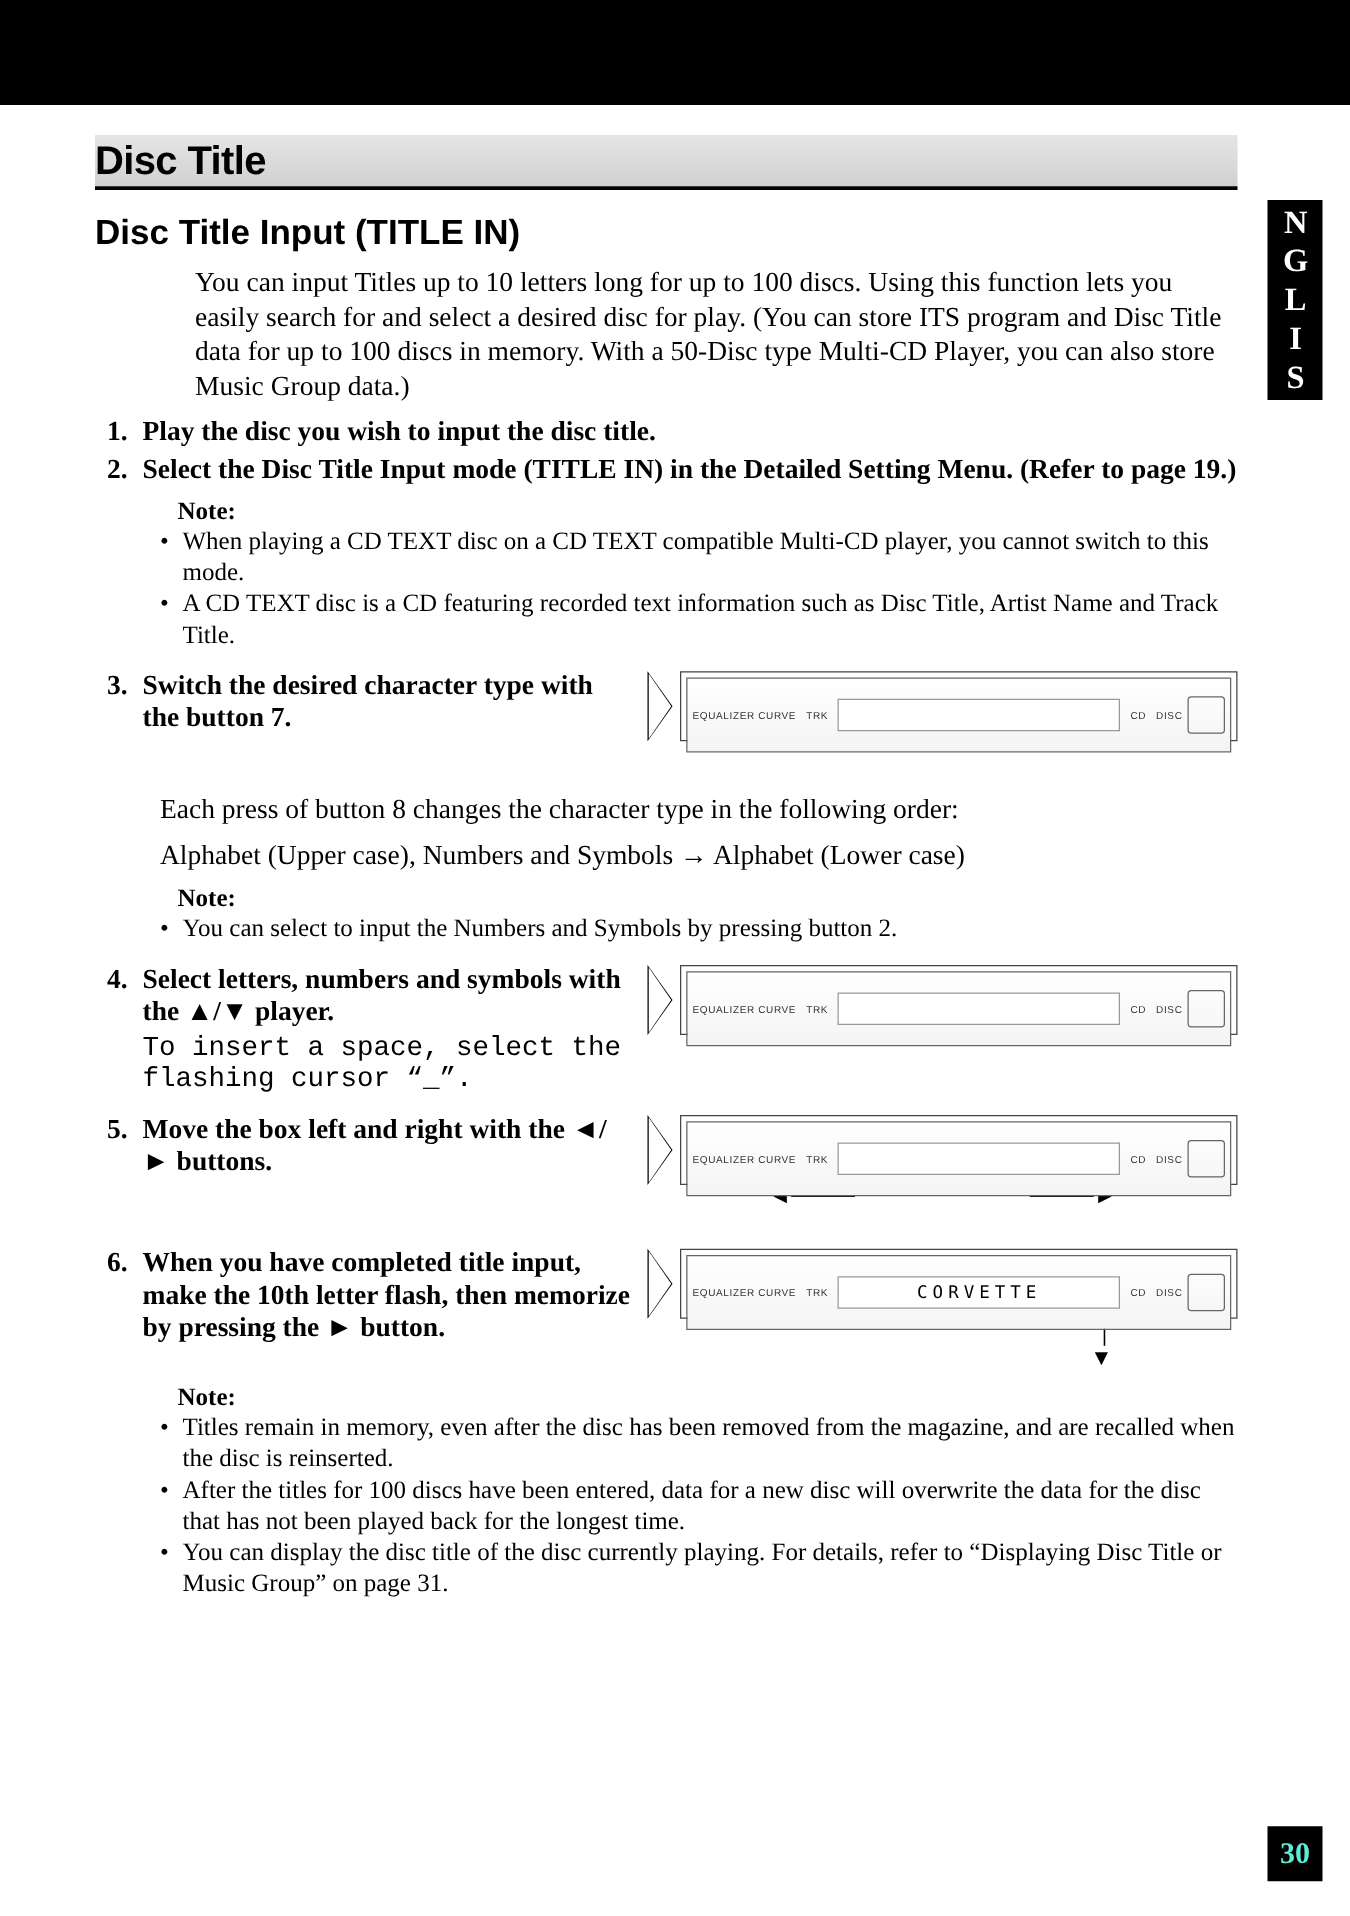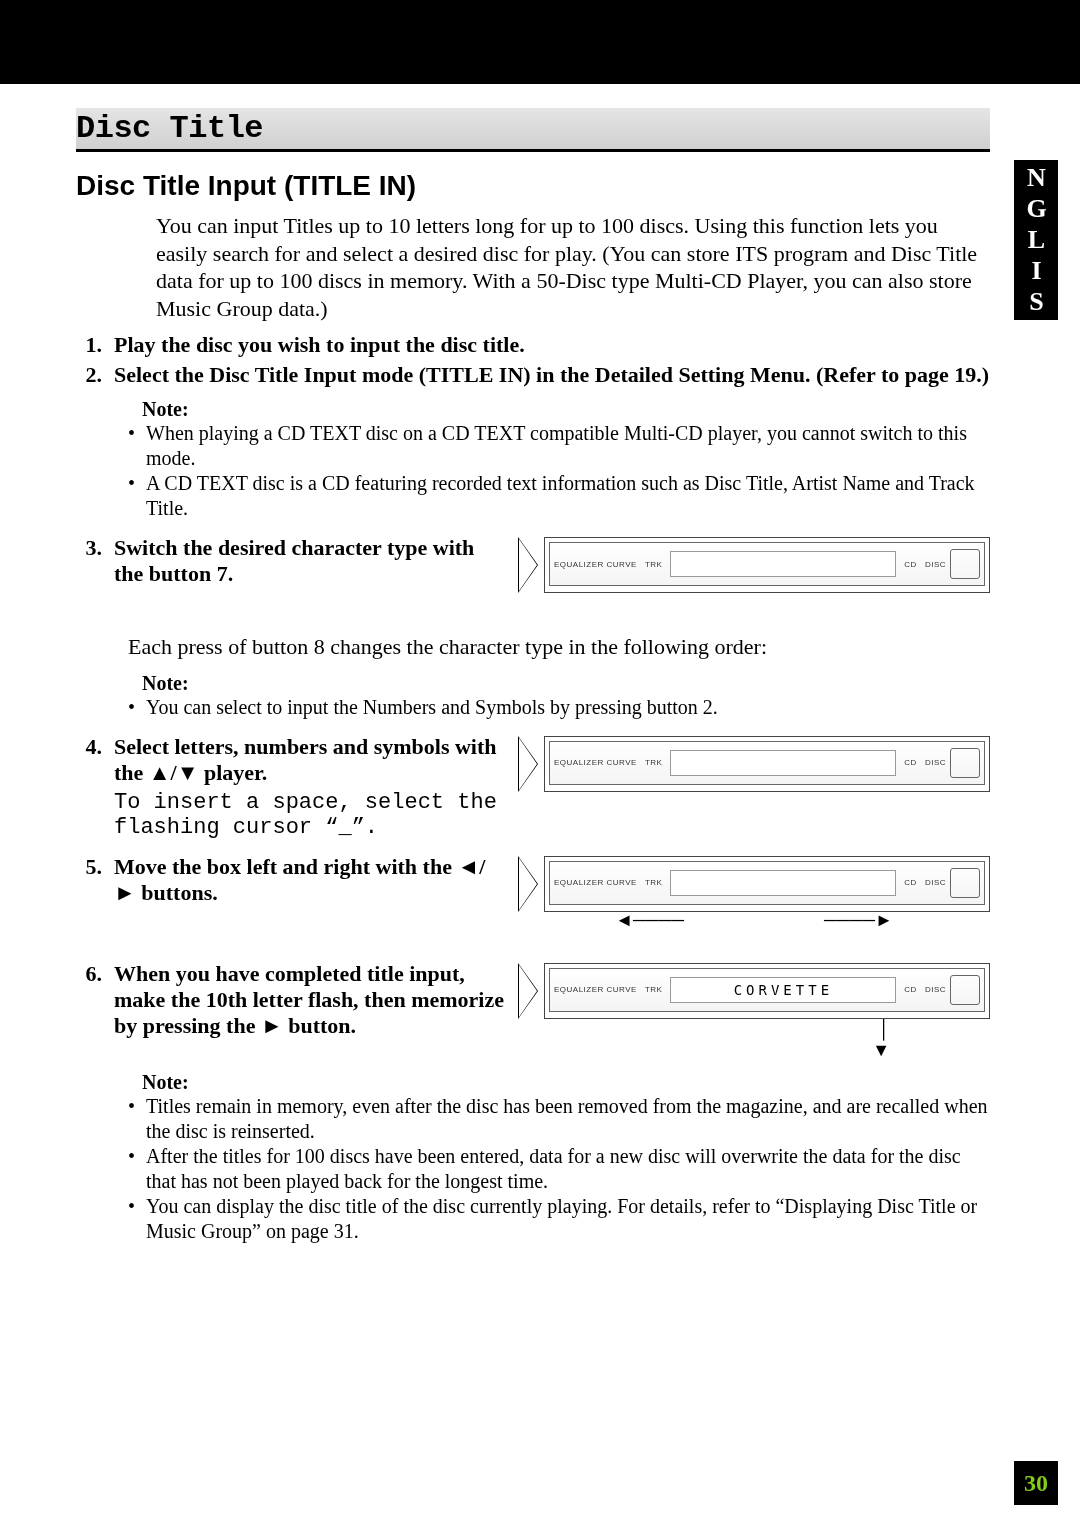--- a/index.html
+++ b/index.html
@@ -18,21 +18,21 @@
   }
   .content {
     padding: 24px 90px 0 76px;
   }
   .section-header {
     background: linear-gradient(#e5e5e5,#d0d0d0);
     border-bottom: 3px solid #000;
     padding: 2px 0 2px 0;
     font-weight: bold;
     font-size: 32px;
-    font-family: Liberation Mono, monospace;
+    font-family: Liberation Sans, sans-serif;
     letter-spacing: -0.5px;
     margin-bottom: 18px;
   }
   .subsection {
     font-weight: bold;
     font-size: 28px;
     font-family: Arial, Helvetica, sans-serif;
     margin-bottom: 10px;
   }
   .intro {
@@ -130,21 +130,21 @@
     content:"";
     position:absolute;
     left:-19px; top:-26px;
     border-top: 26px solid transparent;
     border-bottom: 26px solid transparent;
     border-left: 18px solid #fff;
   }
   .device-inner{
     border:1px solid #666;
     margin:4px;
-    height:44px;
+    height:60px;
     display:flex;
     align-items:center;
     overflow:hidden;
     background:linear-gradient(#fff,#f4f4f4);
   }
   .device-seg{
     font-family: Arial, sans-serif;
     font-size:8px;
     letter-spacing:0.5px;
     color:#333;
@@ -189,21 +189,21 @@
     align-items: center;
     justify-content: center;
   }
   .page-num {
     position: absolute;
     right: 22px;
     bottom: 28px;
     width: 44px;
     height: 44px;
     background: #000;
-    color: #84cc16;
+    color: #5eead4;
     font-weight: bold;
     font-size: 24px;
     display: flex;
     align-items: center;
     justify-content: center;
     font-family: "Times New Roman", serif;
   }
   .sp { height: 14px; }
   .mt20{margin-top:40px;}
 </style>
@@ -264,20 +264,21 @@
             <span class="device-seg">CD</span>
             <span class="device-seg">DISC</span>
             <div class="device-knob"></div>
           </div>
         </div>
       </div>
     </div>
   </div>
 
   <div class="step-plain mt20">Each press of button 8 changes the character type in the following order:</div>
+  <div class="step-plain">Alphabet (Upper case), Numbers and Symbols → Alphabet (Lower case)</div>
 
   <div class="note-label">Note:</div>
   <ul class="notes">
     <li>
         <span class="bullet">•</span>
         <span>You can select to input the Numbers and Symbols by pressing button 2.</span>
       </li>
   </ul>
 
   <div class="sp"></div>

